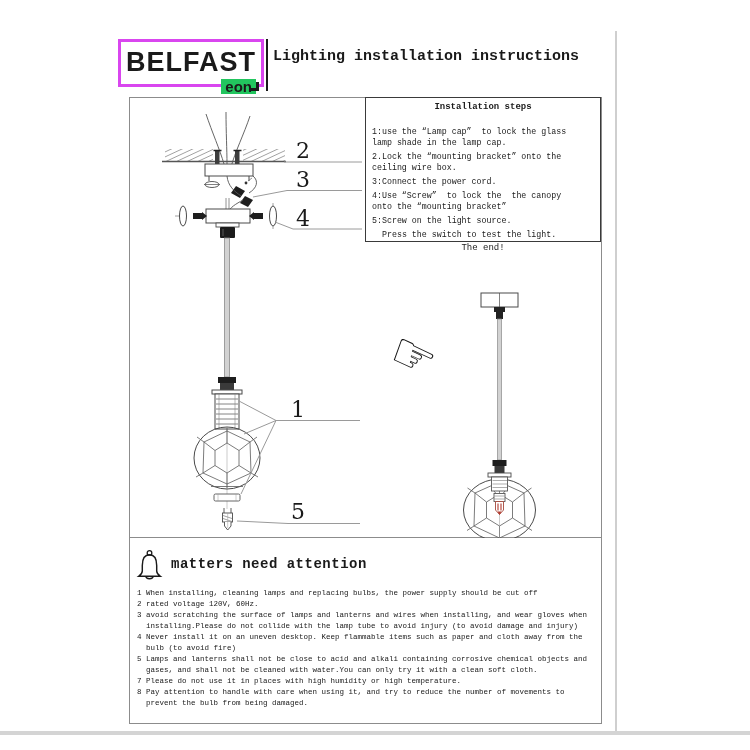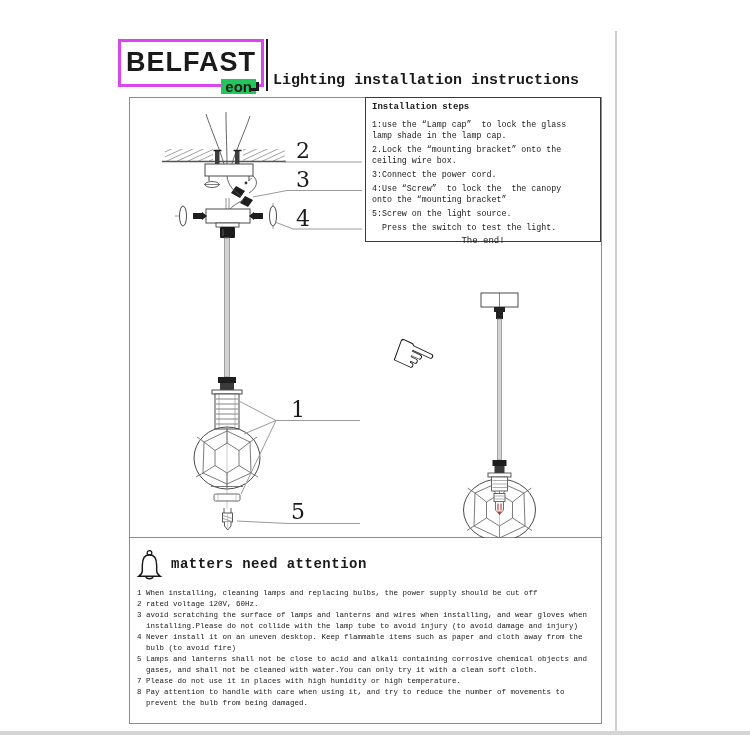--- a/index.html
+++ b/index.html
@@ -9,30 +9,30 @@
 
   
   #logo-box{left:118px;top:39px;width:140px;height:42px;border:3px solid #d946ef;}
   #brand{font-family:"Liberation Sans",sans-serif;font-weight:bold;font-size:27px;
          letter-spacing:1px;text-align:center;line-height:40px;}
   #brand-sub{position:absolute;right:5px;bottom:-10px;background:#22c55e;padding:0 4px;
          font-family:"Liberation Sans",sans-serif;font-weight:600;font-size:15px;line-height:15px;}
   #logo-hook-v{left:256px;top:82px;width:3px;height:9px;background:#1a1a1a;}
   #logo-hook-h{left:249px;top:88px;width:10px;height:3px;background:#1a1a1a;}
   #header-divider{left:266px;top:39px;width:2px;height:52px;background:#1a1a1a;}
-  #doc-title{left:273px;top:72px;font-size:15px;font-weight:bold;white-space:nowrap;}
+  #doc-title{left:273px;top:48px;font-size:15px;font-weight:bold;white-space:nowrap;}
 
   
   #diagram-box{left:129px;top:97px;width:473px;height:441px;border:1px solid #8c8c8c;box-sizing:border-box;}
   #steps-box{left:365px;top:97px;width:236px;height:145px;border:1px solid #3a3a3a;background:#fff;
              padding:4px 6px;box-sizing:border-box;z-index:3;}
   #attention-box{left:129px;top:537px;width:473px;height:187px;border:1px solid #8c8c8c;box-sizing:border-box;}
 
   
-  .steps-title{text-align:left;font-size:9px;font-weight:bold;margin:0 0 7px 0;}
+  .steps-title{text-align:center;font-size:9px;font-weight:bold;margin:0 0 14px 0;}
   .step{font-size:8.3px;line-height:11px;margin:0 14px 3px 0;white-space:pre-wrap;}
   .steps-end{text-align:center;font-size:9px;margin:2px 0 0 0;}
 
   
   #diagram-svg{left:129px;top:97px;width:473px;height:441px;overflow:hidden;z-index:2;}
   #pointing-hand{left:391px;top:331px;font-family:"DejaVu Sans",sans-serif;font-size:50px;line-height:50px;
                  color:#111;transform:rotate(25deg);z-index:2;}
 
   
   #bell-icon{left:136px;top:549px;}

